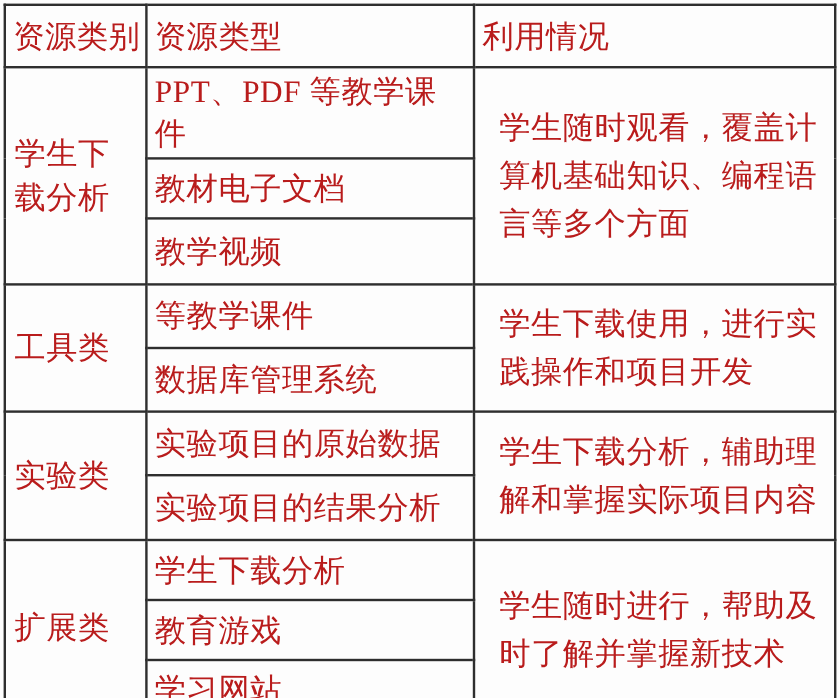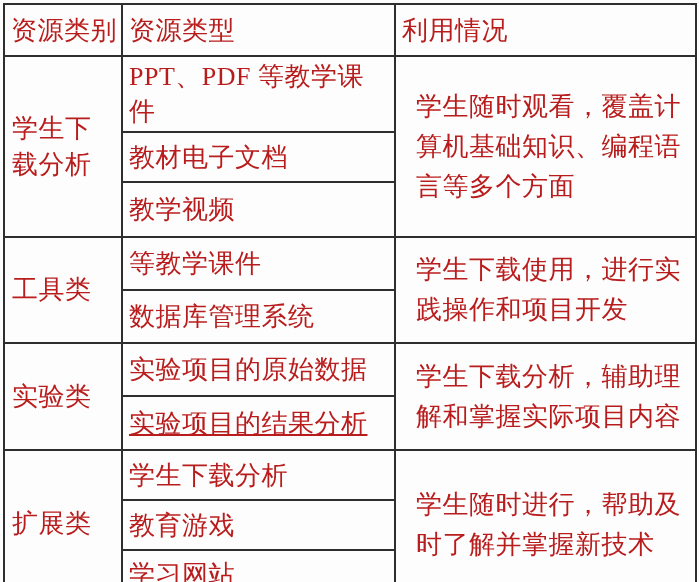--- a/index.html
+++ b/index.html
@@ -34,21 +34,21 @@
     font-weight: normal;
     text-align: left;
     vertical-align: middle;
     padding: 2px 4px 2px 6px;
     letter-spacing: 0.5px;
     overflow: hidden;
   }
   .resource-table tr.h-header  { height: 52px; }
   .resource-table tr.h-50 { height: 50px; }
   .resource-table tr.h-53 { height: 53px; }
-  .resource-table tr.h-54 { height: 54px; text-decoration: underline; }
+  .resource-table tr.h-54 { height: 54px; }
   .resource-table tr.h-55 { height: 55px; }
   .resource-table tr.h-49 { height: 49px; }
   .resource-table td.usage {
     line-height: 40px;
     padding-left: 20px;
     padding-right: 2px;
   }
   .resource-table td.category {
     padding-left: 7px;
     line-height: 36px;

